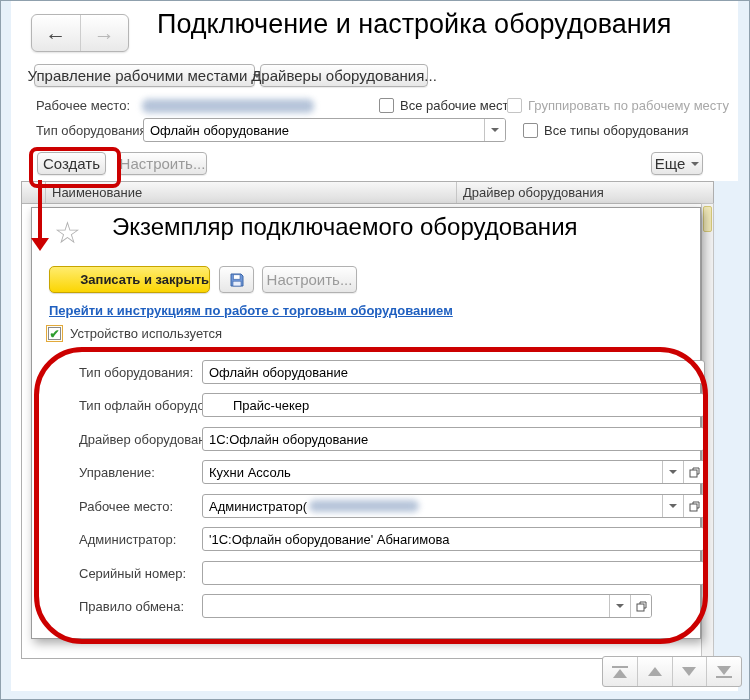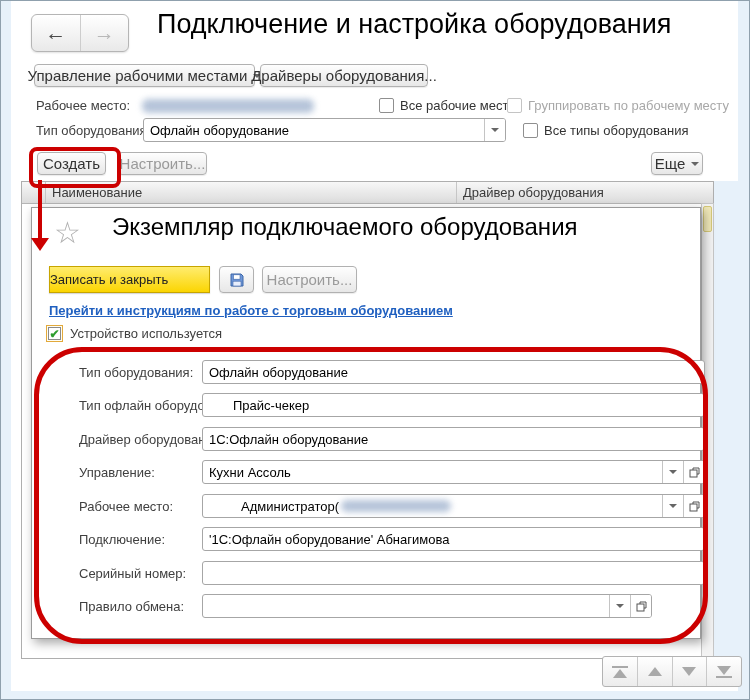--- a/index.html
+++ b/index.html
@@ -63,24 +63,24 @@
     background:#f3f3f3; border:1px solid #c6c6c6; box-sizing:border-box; z-index:2;}
   .thumb{position:absolute; left:1px; right:1px; top:2px; height:24px; background:#f0e8b8; border:1px solid #d5c878; border-radius:2px;}
 
   
   .dialog{position:absolute; left:30px; top:206px; width:670px; height:432px; background:#fff;
     border:1px solid #9b9b9b; box-shadow:3px 4px 10px rgba(0,0,0,.35); z-index:5; box-sizing:border-box;}
   .dlg-star{position:absolute; left:22px; top:8px; font-size:30px; color:#b0b0b0; line-height:34px;}
   .dlg-title{position:absolute; left:80px; top:5px; font-size:24px; color:#000; white-space:nowrap;}
   .btn-yellow{
     position:absolute; height:27px; box-sizing:border-box;
-    border:1px solid #c7a500; border-radius:0;
+    border:1px solid #c7a500; border-radius:5px;
     background:linear-gradient(#ffec6e,#fbd502);
-    display:flex; align-items:center; justify-content:flex-start;
-    font-weight:normal; color:#222; box-shadow:0 1px 1px rgba(0,0,0,.15);
+    display:flex; align-items:center; justify-content:flex-end;
+    font-weight:bold; color:#222; box-shadow:0 1px 1px rgba(0,0,0,.15);
   }
   .link{position:absolute; font-weight:bold; color:#2060c0; text-decoration:underline; white-space:nowrap;}
   .focusring{position:absolute; width:17px; height:17px; border:1px solid #e2a93b; background:#fffdf3;
     display:flex; align-items:center; justify-content:center; box-sizing:border-box;}
   .cbox{width:13px;height:13px;border:1px solid #8a8a8a;background:#fff;display:flex;align-items:center;justify-content:center;box-sizing:border-box;}
   .checkmark{color:#2f9e2f; font-size:12px; font-weight:bold; line-height:1;}
 
   .drow{position:absolute; left:47px; height:24px; width:620px;}
   .dlabel{position:absolute; left:0; top:5px; color:#404040; white-space:nowrap;}
   .dinput{position:absolute; left:123px; top:0; height:24px; border:1px solid #a6a6a6; border-radius:3px;
@@ -233,38 +233,38 @@
         <span class="seg">
           <svg width="11" height="11" viewBox="0 0 11 11">
             <rect x="1" y="3" width="7" height="7" fill="none" stroke="#555"></rect>
             <path d="M4 3 V1 h6 v6 h-2" fill="none" stroke="#555"></path>
           </svg>
         </span>
       </div>
     </div>
     <div class="drow" style="top:286px;">
       <span class="dlabel">Рабочее место:</span>
-      <div class="dinput" style="width:503px;padding-left:32px;">
+      <div class="dinput" style="width:503px;">
         <span class="val">
           <span>Администратор(</span>
           <span class="blurchip" style="display:inline-block;width:110px;height:12px;margin-left:2px;"></span>
         </span>
         <span class="seg">
             <span class="caret"></span>
           </span>
         <span class="seg">
           <svg width="11" height="11" viewBox="0 0 11 11">
             <rect x="1" y="3" width="7" height="7" fill="none" stroke="#555"></rect>
             <path d="M4 3 V1 h6 v6 h-2" fill="none" stroke="#555"></path>
           </svg>
         </span>
       </div>
     </div>
     <div class="drow" style="top:319px;">
-      <span class="dlabel">Подключение:</span>
+      <span class="dlabel">Администратор:</span>
       <div class="dinput" style="width:503px;">
         <span class="val">'1С:Офлайн оборудование' Абнагимова</span>
       </div>
     </div>
     <div class="drow" style="top:353px;">
       <span class="dlabel">Серийный номер:</span>
       <div class="dinput" style="width:503px;">
         <span class="val"></span>
       </div>
     </div>

